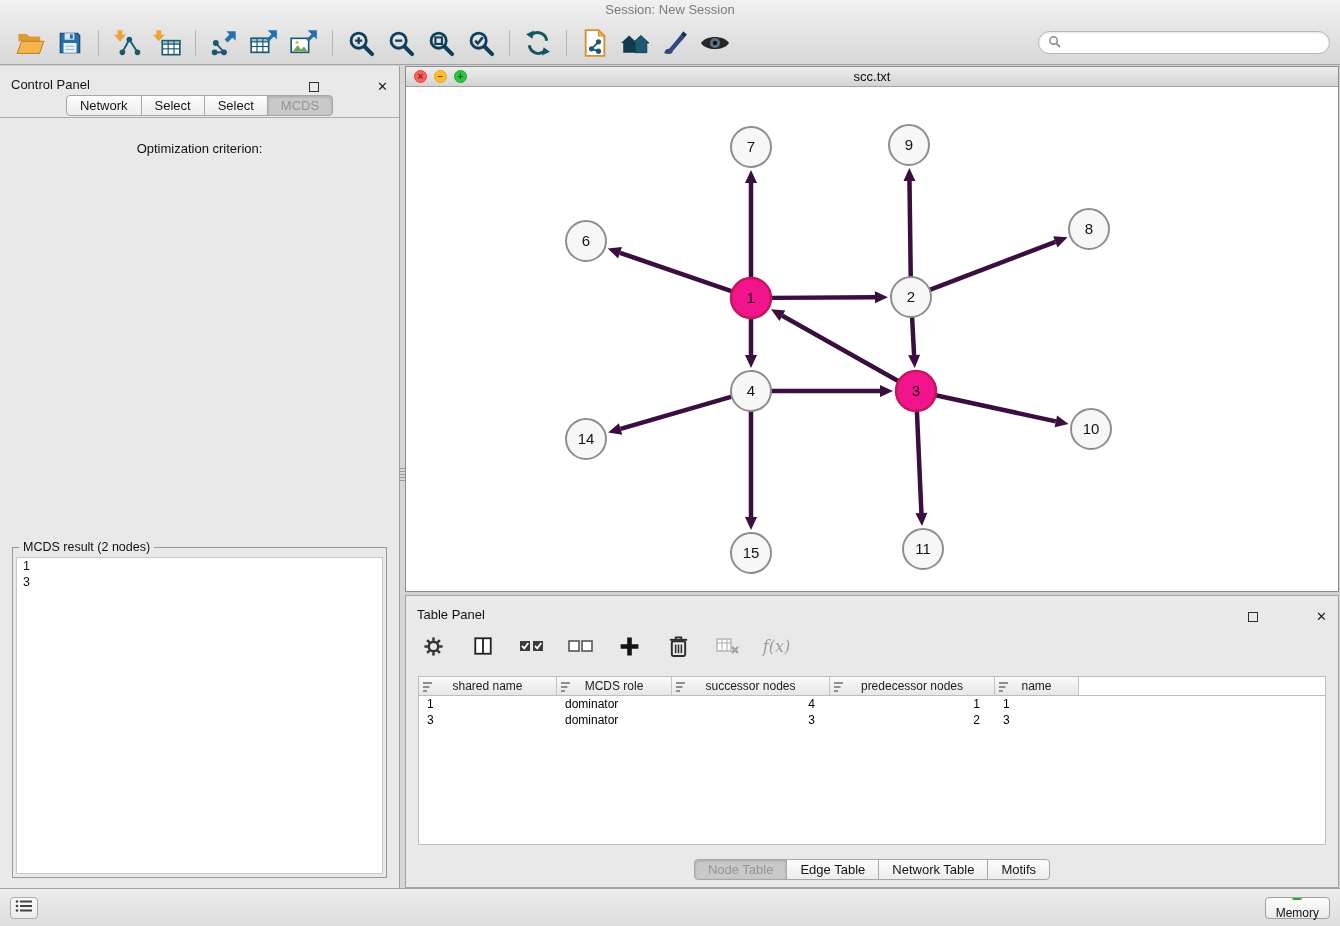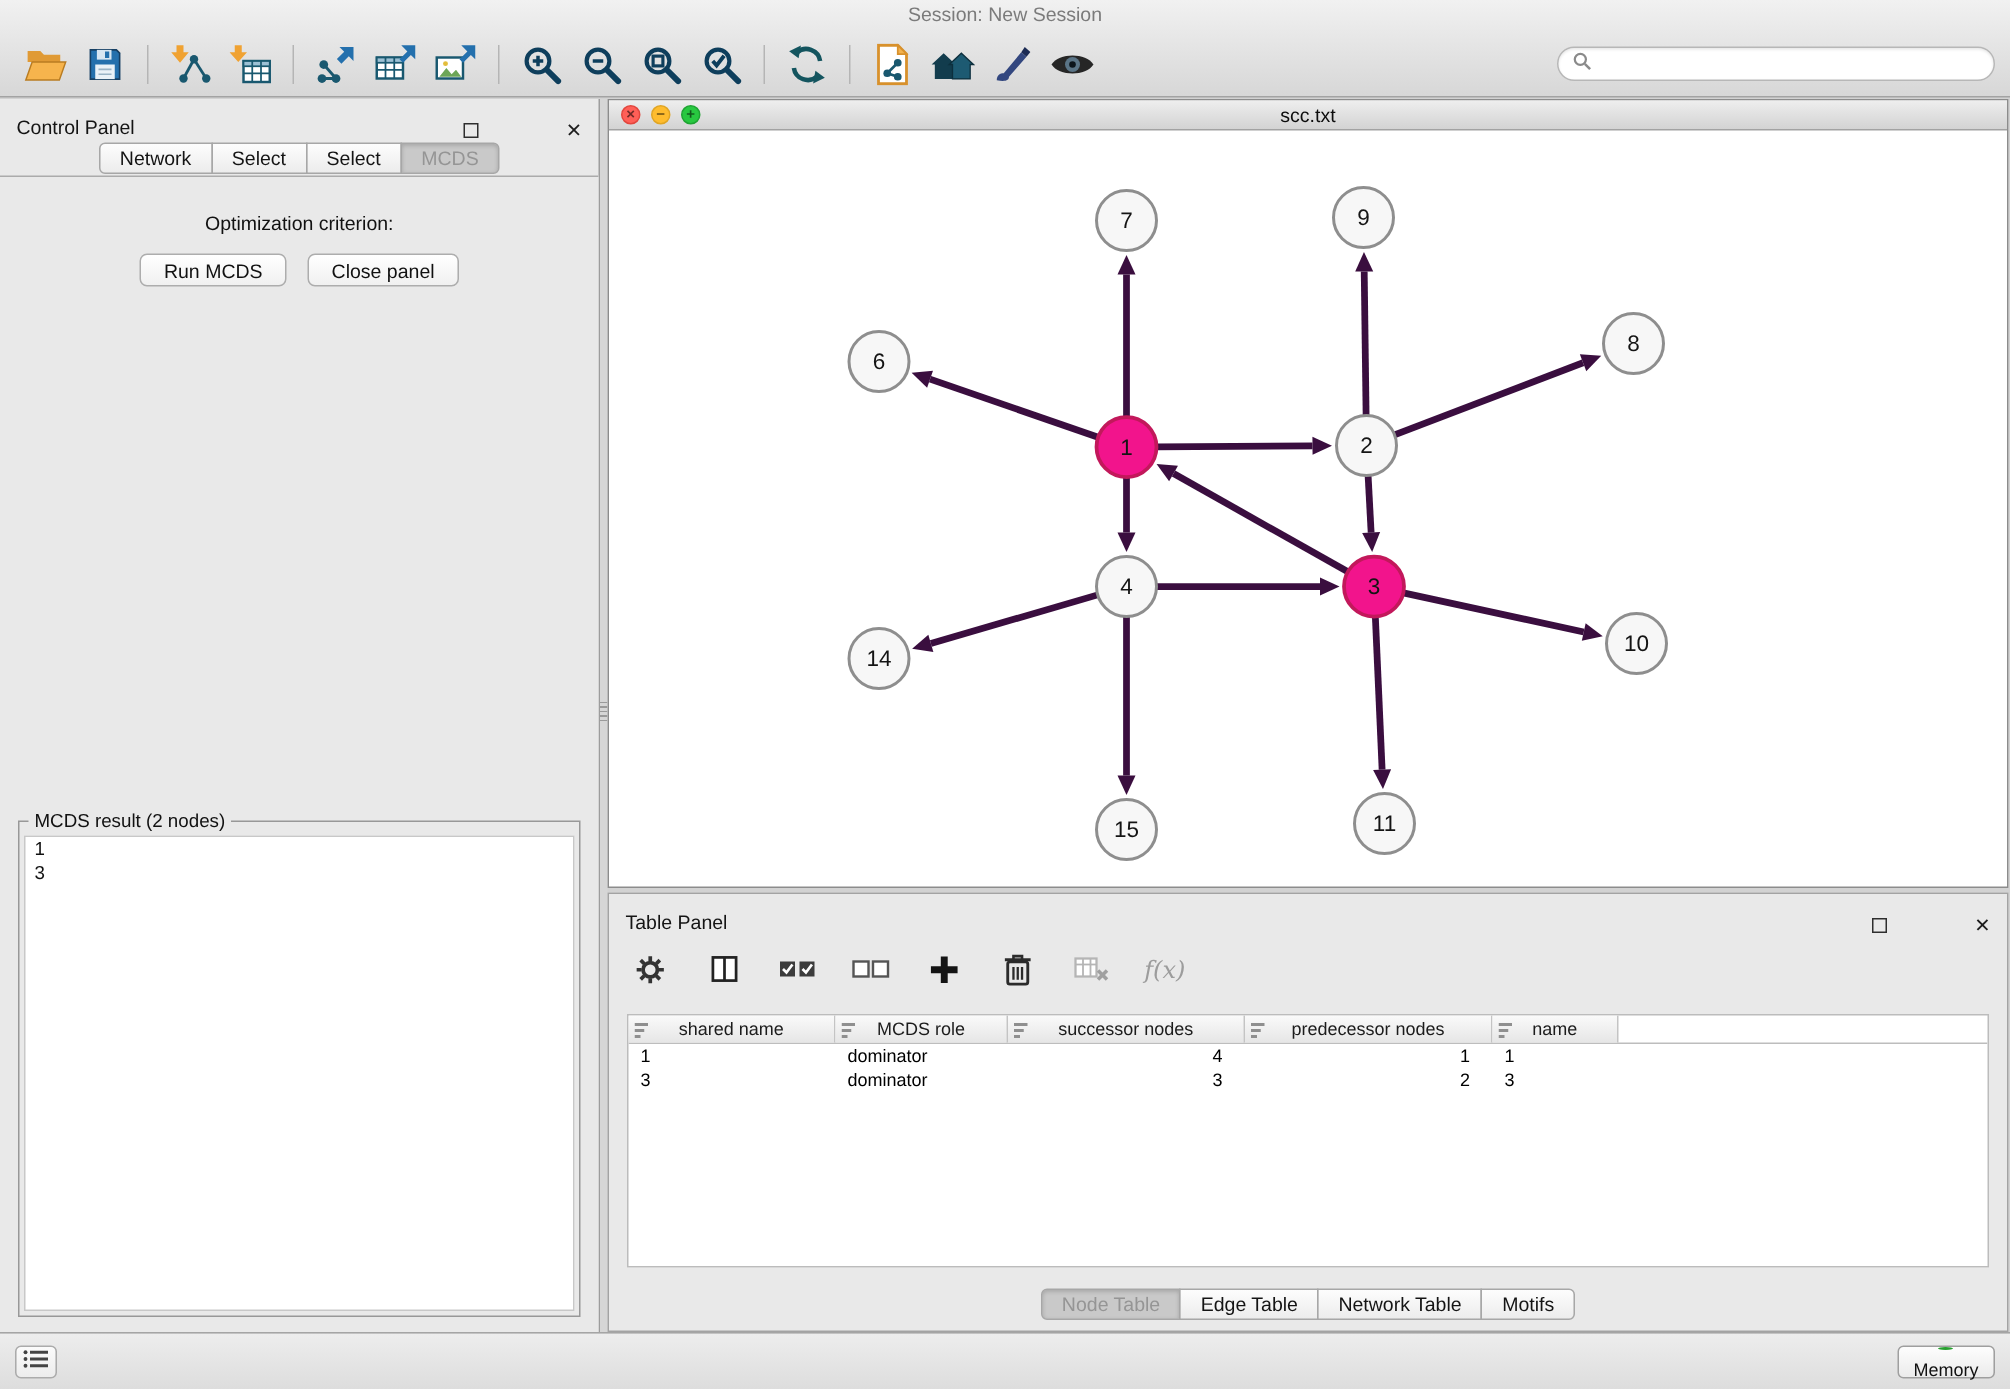--- a/index.html
+++ b/index.html
@@ -285,24 +285,20 @@
       <span class="win-x">✕</span>
     </div>
     <div class="seg cp-tabs">
       <span class="tab">Network</span>
       <span class="tab">Select</span>
       <span class="tab">Select</span>
       <span class="tab selected">MCDS</span>
     </div>
     <div class="cp-body">
       <div class="opt-label">Optimization criterion:</div>
-      <div class="btn-row">
-        <button class="mac-btn">Run MCDS</button>
-        <button class="mac-btn">Close panel</button>
-      </div>
       <div class="groupbox">
         <span class="gb-title">MCDS result (2 nodes)</span>
         <div class="result-box" id="result-box">
             <div class="result-line">1</div>
             <div class="result-line">3</div>
           </div>
       </div>
     </div>
   </div>
 

